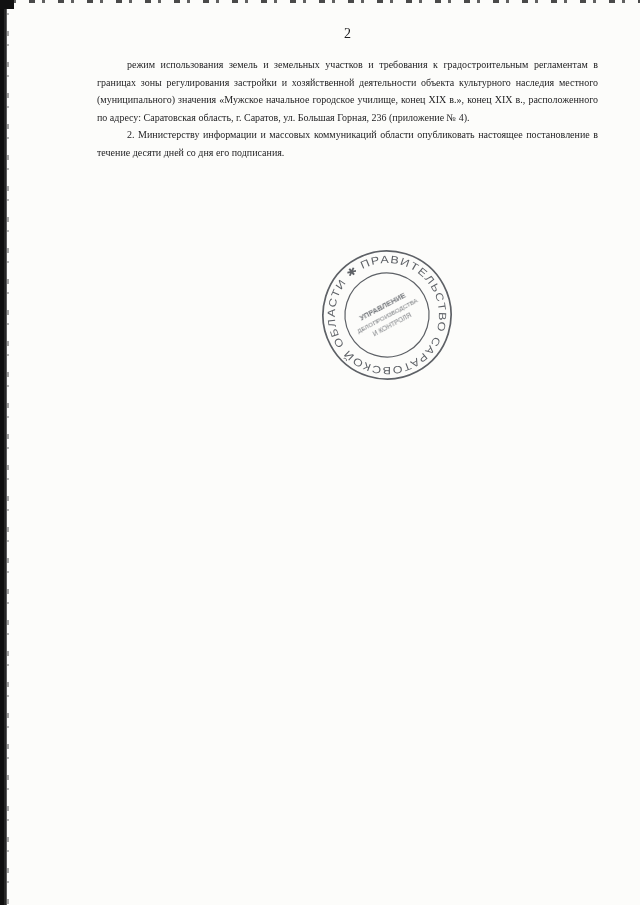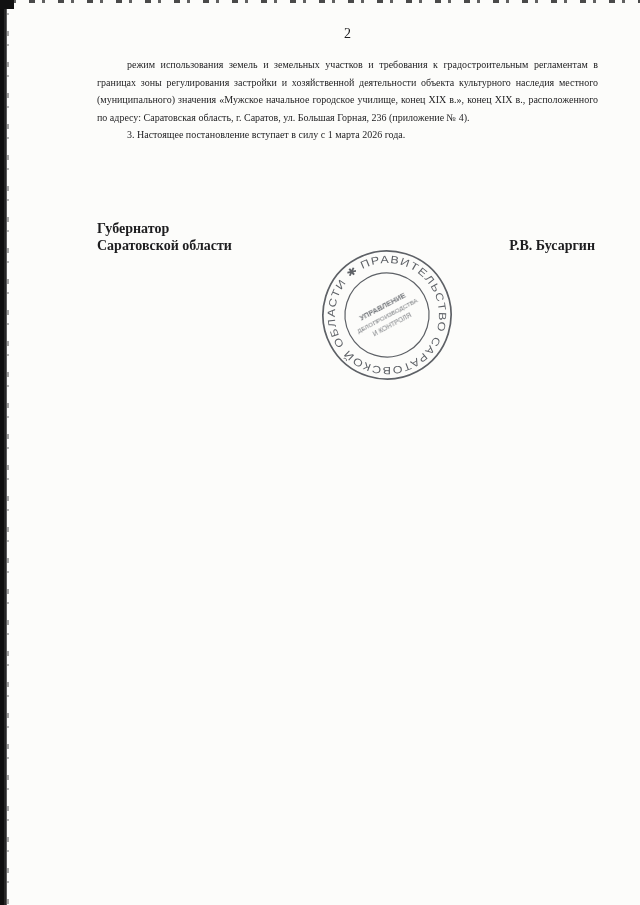--- a/index.html
+++ b/index.html
@@ -66,27 +66,22 @@
 
 <div class="scan-top"></div>
 <div class="scan-left"></div>
 <div class="scan-left-noise"></div>
 <div class="scan-corner"></div>
 
 <div class="content">
   <div class="page-num">2</div>
 
   <p class="para">режим использования земель и земельных участков и требования к градостроительным регламентам в границах зоны регулирования застройки и хозяйственной деятельности объекта культурного наследия местного (муниципального) значения «Мужское начальное городское училище, конец XIX в.», конец XIX в., расположенного по адресу: Саратовская область, г. Саратов, ул. Большая Горная, 236 (приложение № 4).</p>
-  <p class="para">3. Настоящее постановление вступает в силу с 1 марта 2026 года.</p>
+  <p class="para">2. Министерству информации и массовых коммуникаций области опубликовать настоящее постановление в течение десяти дней со дня его подписания.</p>
 
-  <div class="sig">
-    <div class="sig-title">Губернатор
-Саратовской области</div>
-    <div class="sig-name">Р.В. Бусаргин</div>
-  </div>
 </div>
 
 <div class="stamp">
   <svg width="138" height="138" viewBox="0 0 138 138">
     <circle class="stamp-ring" cx="69" cy="69" r="64" stroke-width="1.7"></circle>
     <circle class="stamp-ring" cx="69" cy="69" r="42" stroke-width="1.2"></circle>
     <path id="stamp-ring-path" d="M 69 17 A 52 52 0 1 1 68.99 17" fill="none"></path>
     <text class="stamp-text" font-size="10.5" letter-spacing="1">
       <textPath href="#stamp-ring-path" startOffset="0" textLength="322" lengthAdjust="spacingAndGlyphs">ПРАВИТЕЛЬСТВО  САРАТОВСКОЙ  ОБЛАСТИ  ✱</textPath>
     </text>

